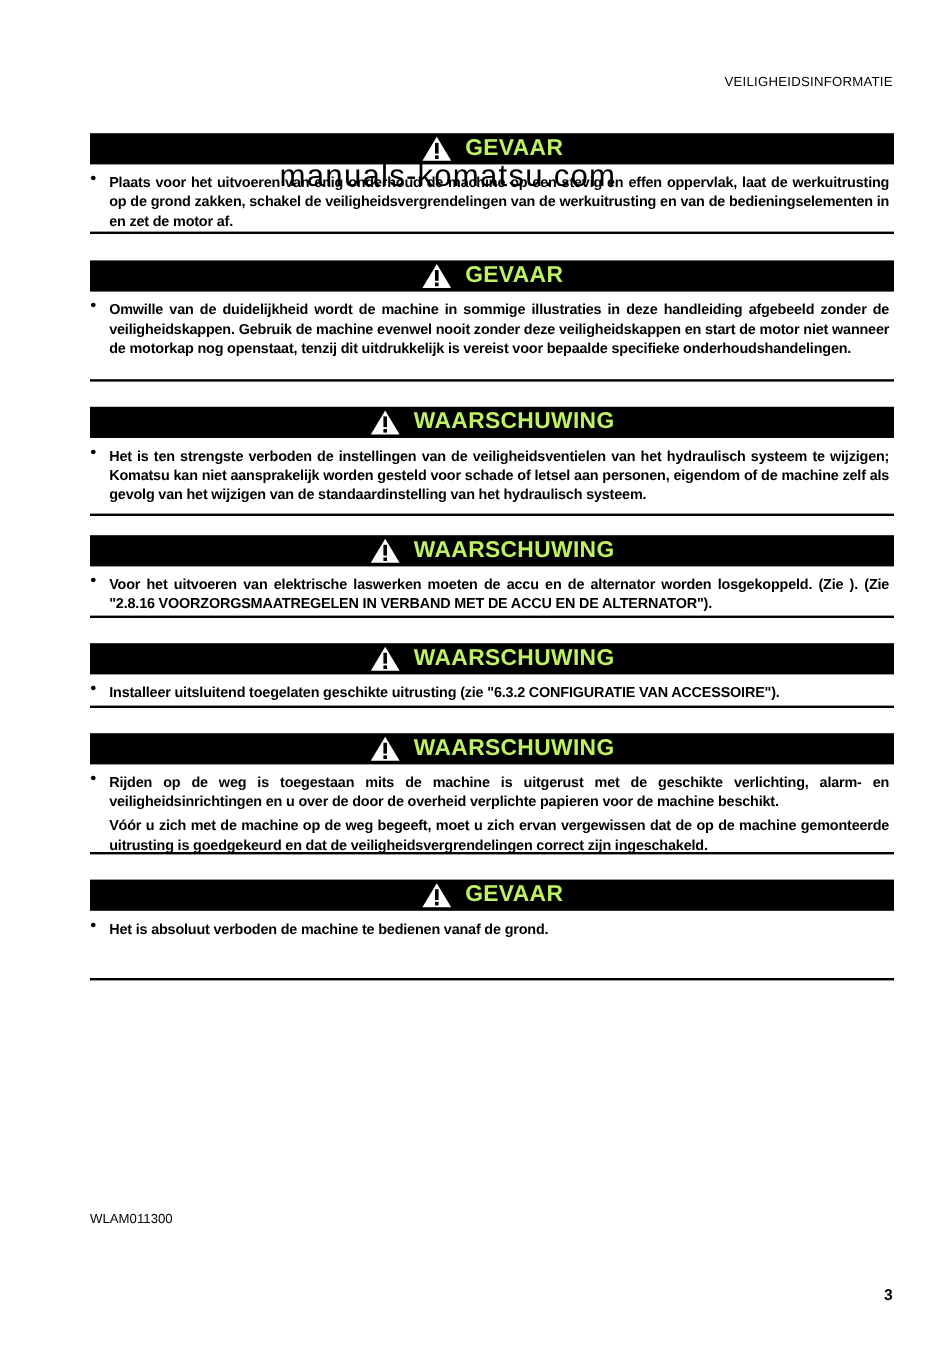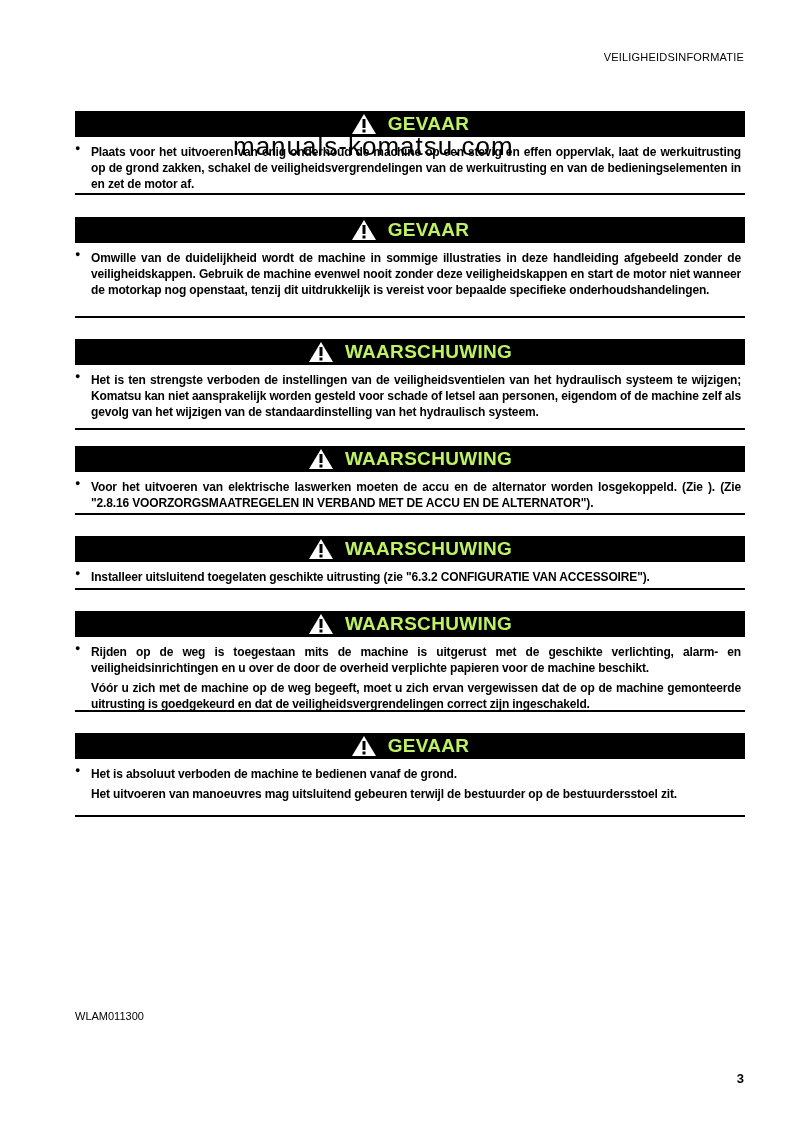--- a/index.html
+++ b/index.html
@@ -10,21 +10,21 @@
     body {
       width: 793px;
       height: 1123px;
       position: relative;
       overflow: hidden;
       font-family: "Liberation Sans", sans-serif;
       color: #000;
     }
     .header-title {
       position: absolute;
-      top: 51px;
+      top: 63px;
       right: 49px;
       font-size: 11px;
       letter-spacing: 0.2px;
       font-family: "Liberation Sans", sans-serif;
     }
     .section {
       position: absolute;
       left: 75px;
       width: 670px;
     }
@@ -221,21 +221,20 @@
             <polygon points="13,1 25,21 1,21" fill="#fff"></polygon>
             <rect x="11.5" y="6" width="3" height="9" fill="#000"></rect>
             <rect x="11.5" y="16.5" width="3" height="3" fill="#000"></rect>
           </svg>
       </span>
       <span>GEVAAR</span>
     </div>
     <div class="body-text">
       <span class="bullet">●</span>
       <p>Het is absoluut verboden de machine te bedienen vanaf de grond.</p>
-      <p>Het uitvoeren van manoeuvres mag uitsluitend gebeuren terwijl de bestuurder op de bestuurdersstoel zit.</p>
     </div>
     <div class="rule" style="top:82px;"></div>
   </div>
 
   <div class="watermark">manuals-komatsu.com</div>
 
   <div class="footer-code">WLAM011300</div>
   <div class="footer-page">3</div>
 
 </div>

